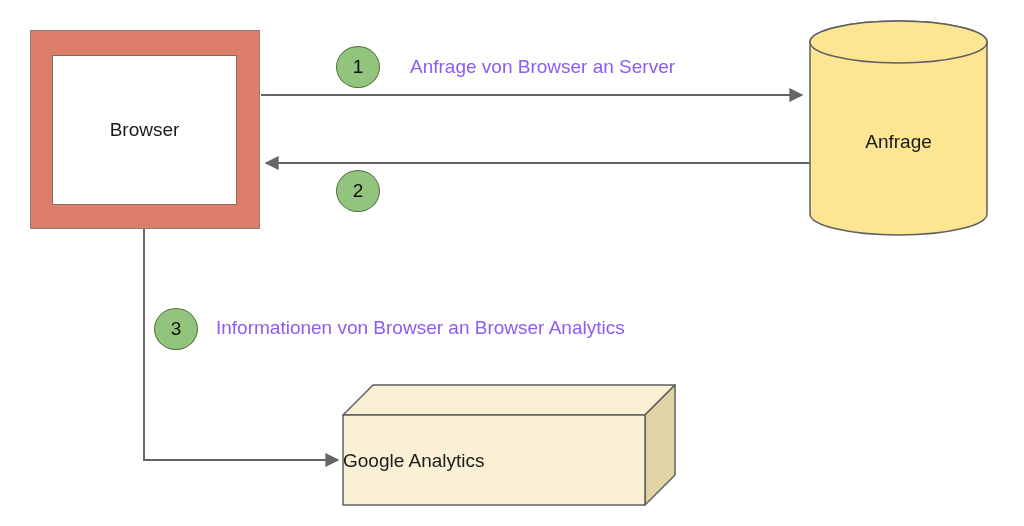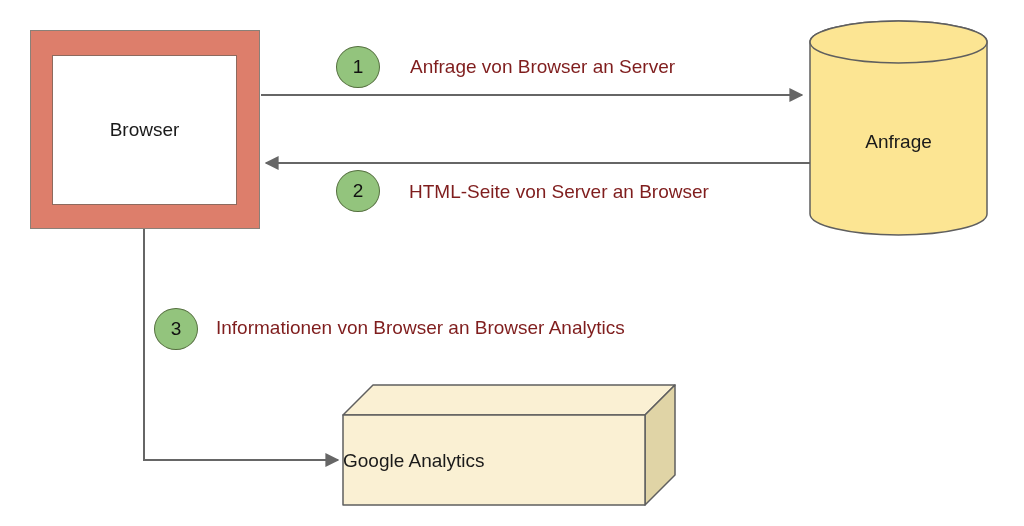--- a/index.html
+++ b/index.html
@@ -75,21 +75,21 @@
     z-index: 2;
   }
   .badge-1 { left: 336px; top: 46px; }
   .badge-2 { left: 336px; top: 170px; }
   .badge-3 { left: 154px; top: 308px; }
   
   .step-label {
     position: absolute;
     font-size: 19px;
     line-height: 22px;
-    color: #7f1d1d;
+    color: #8b5cf6;
     white-space: nowrap;
     z-index: 2;
   }
   .label-1 { left: 410px; top: 56px; }
   .label-2 { left: 409px; top: 181px; }
   .label-3 { left: 216px; top: 317px; }
 </style>
 </head>
 <body>
 
@@ -134,16 +134,15 @@
     <span>1</span>
   </div>
   <div class="step-badge badge-2">
     <span>2</span>
   </div>
   <div class="step-badge badge-3">
     <span>3</span>
   </div>
 
   <div class="step-label label-1">Anfrage von Browser an Server</div>
-  <div class="step-label label-2">HTML-Seite von Server an Browser</div>
   <div class="step-label label-3">Informationen von Browser an Browser Analytics</div>
 
 </div>
 
 </body></html>

